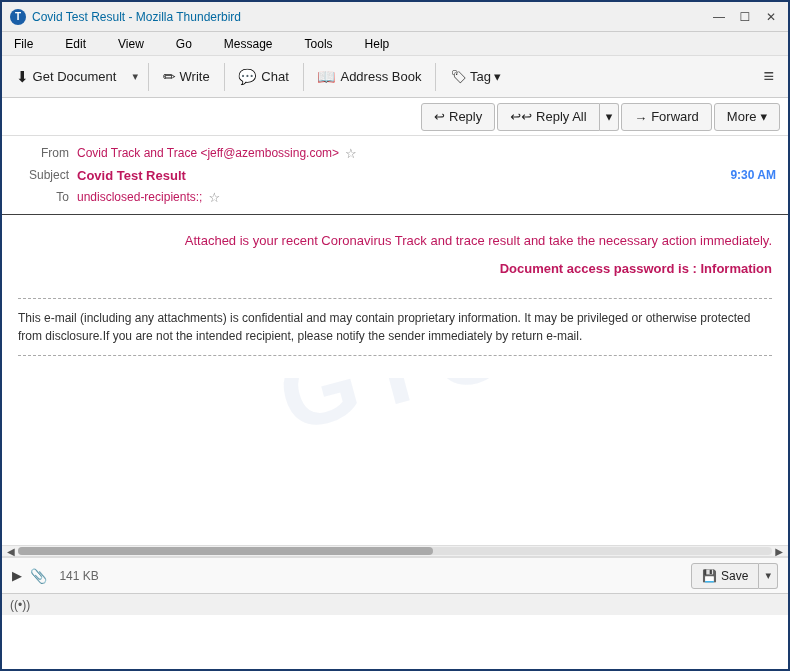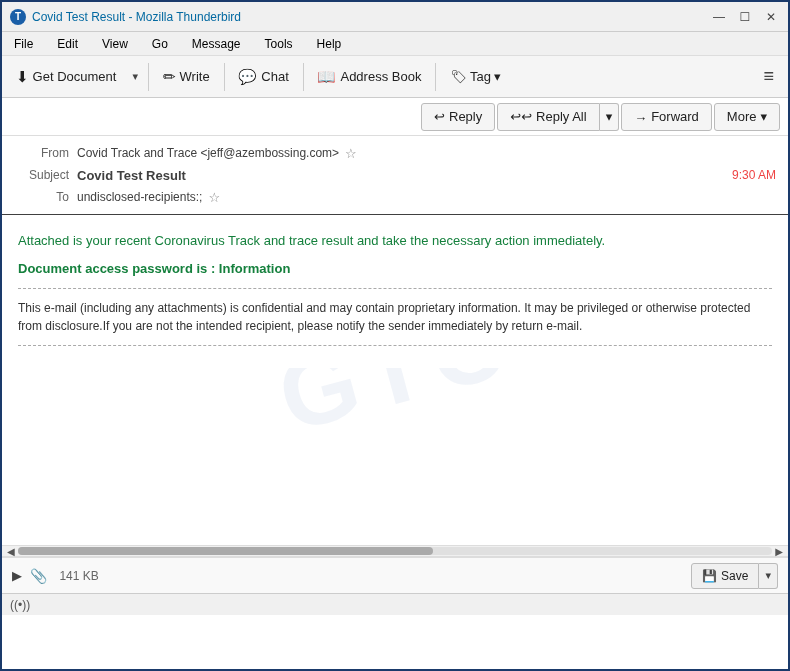--- a/index.html
+++ b/index.html
@@ -55,21 +55,21 @@
     }
 
     
     .menu-bar {
       background: #f0f0f0;
       height: 24px;
       display: flex;
       align-items: center;
       padding: 0 4px;
       border-bottom: 1px solid #ddd;
-      gap: 8px;
+      gap: 16px;
     }
     .menu-item {
       padding: 2px 8px;
       font-size: 12px;
       cursor: pointer;
       color: #000;
       border-radius: 2px;
     }
 
     
@@ -176,54 +176,56 @@
     }
     .email-label {
       color: #666;
       font-size: 12px;
       min-width: 55px;
       text-align: right;
       margin-right: 8px;
     }
     .email-value {
       font-size: 12px;
-      color: #404040;
+      color: #be185d;
       text-align: center;
     }
     .subject-value {
       font-weight: bold;
       font-size: 13px;
     }
     .email-time {
       margin-left: auto;
       font-size: 12px;
-      color: #ef4444;
+      color: #3b82f6;
+      font-weight: bold;
     }
     .star-icon {
       margin-left: 6px;
       color: #888;
       font-size: 13px;
       cursor: pointer;
     }
 
     
     .email-body {
       background: #fff;
       padding: 16px 16px 12px 16px;
       flex: 1;
       overflow-y: auto;
       position: relative;
     }
     .email-body-text {
       font-size: 13px;
-      color: #15803d;
+      color: #be185d;
       line-height: 1.5;
+      text-align: right;
     }
     .email-body-text p { margin-bottom: 8px; }
-    .email-body-text .bold-line { font-weight: bold; margin-bottom: 10px; }
+    .email-body-text .bold-line { font-weight: bold; margin-bottom: 20px; }
 
     .watermark {
       position: absolute;
       top: 50%;
       left: 50%;
       transform: translate(-50%, -60%) rotate(-15deg);
       font-size: 100px;
       font-weight: 900;
       color: rgba(200, 210, 230, 0.25);
       pointer-events: none;

